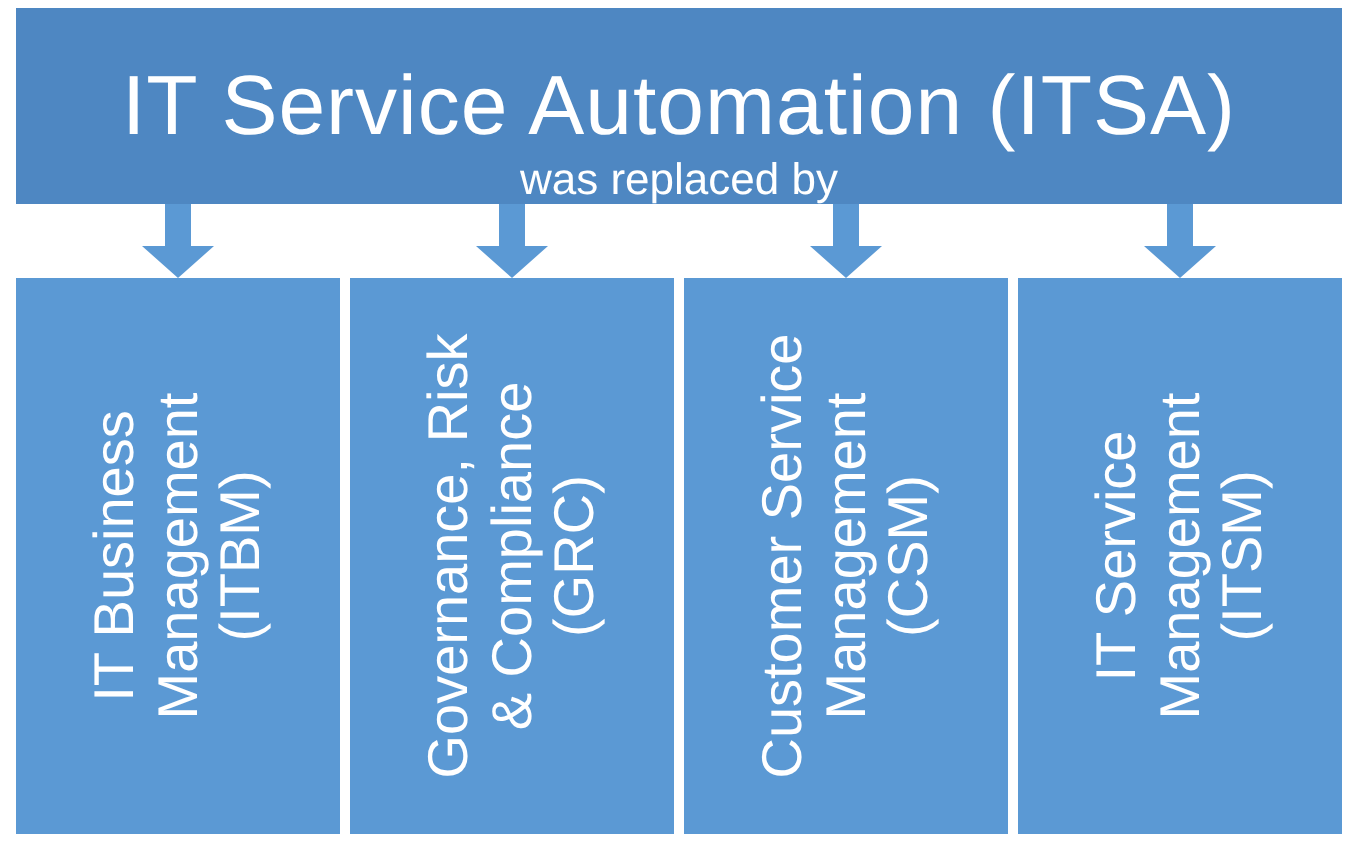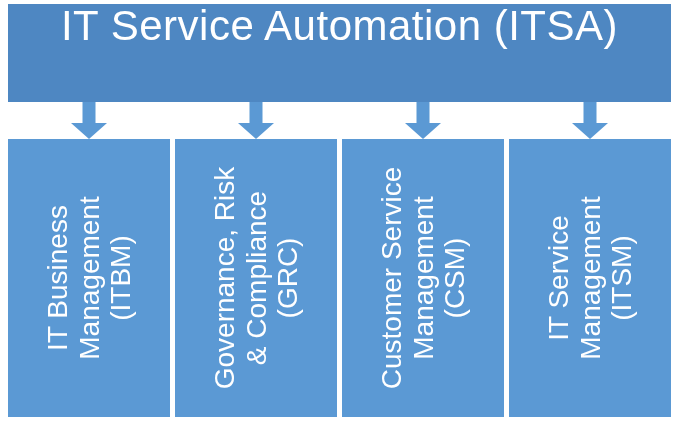--- a/index.html
+++ b/index.html
@@ -18,21 +18,21 @@
   .header-box {
     position: absolute;
     left: 8px;
     top: 4px;
     width: 663px;
     height: 98px;
     background: var(--header-fill, #4e87c2);
     display: flex;
     flex-direction: column;
     align-items: center;
-    justify-content: flex-start;
+    justify-content: flex-end;
     color: var(--text, #ffffff);
     text-align: center;
   }
   .header-title {
     font-size: 42px;
     line-height: 1.05;
     letter-spacing: 0.5px;
   }
   .header-subtitle {
     font-size: 22px;
@@ -84,20 +84,21 @@
     white-space: pre-line;
   }
 </style>
 </head>
 <body>
 
 <div class="diagram">
 
   <div class="header-box">
     <div class="header-title">IT Service Automation (ITSA)</div>
+    <div class="header-subtitle">was replaced by</div>
   </div>
 
   <div class="arrows-row">
     <span class="down-arrow arrow-1">
       <svg width="38" height="37" viewBox="0 0 38 37">
           <rect x="12.5" y="0" width="13" height="23" fill="#5b99d4"></rect>
           <polygon points="1,21 37,21 19,37" fill="#5b99d4"></polygon>
         </svg>
     </span>
     <span class="down-arrow arrow-2">

